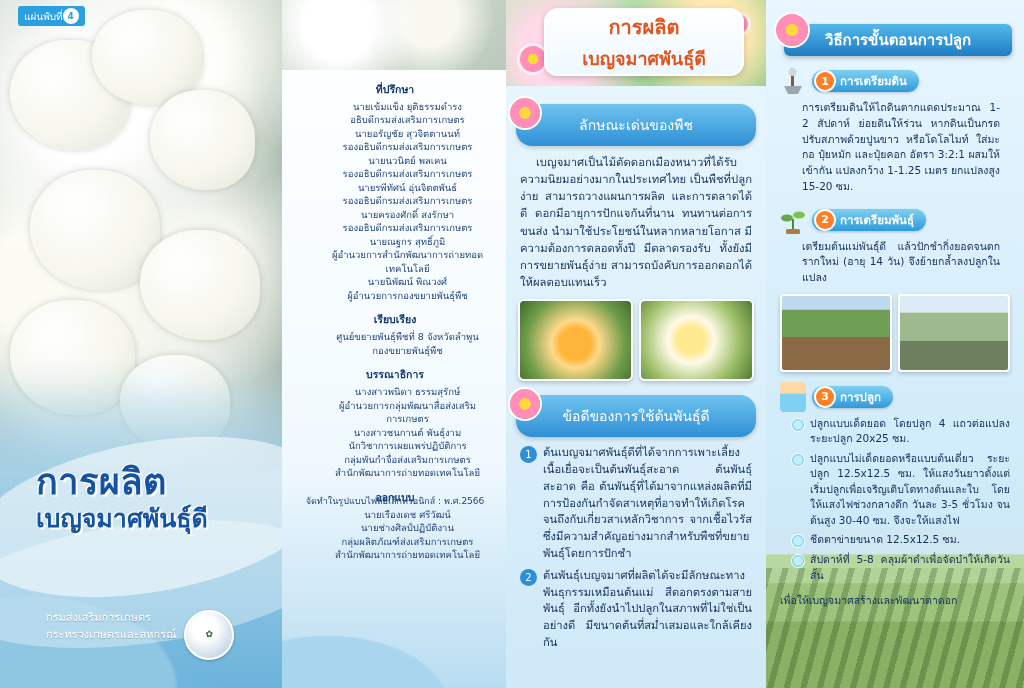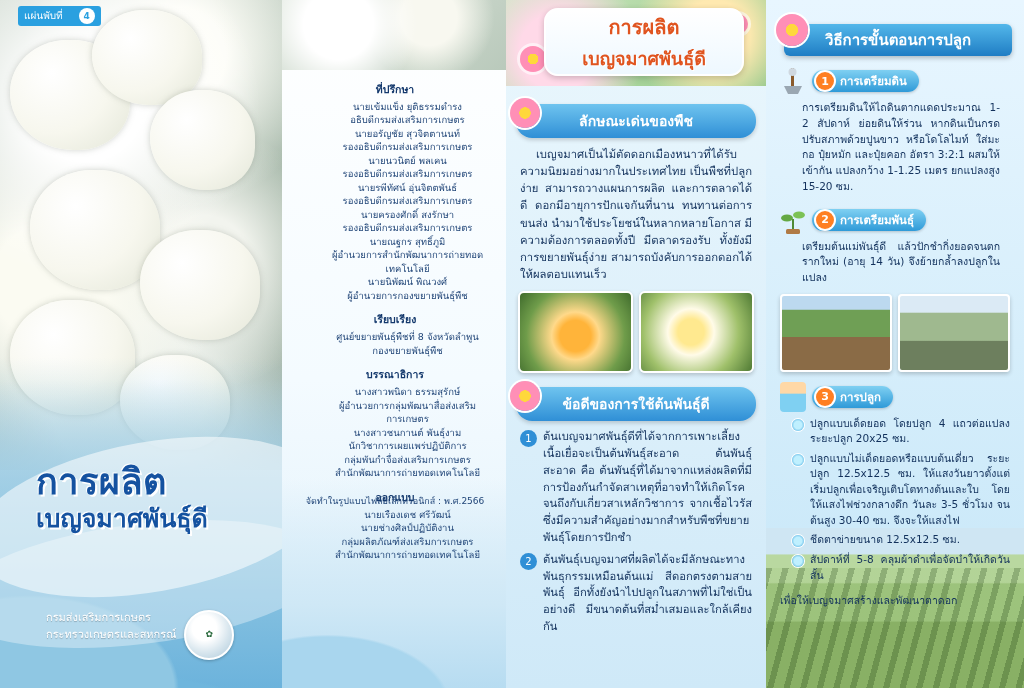--- a/index.html
+++ b/index.html
@@ -77,21 +77,21 @@
   .org-seal{
     width:46px;height:46px;border-radius:50%;
     background:radial-gradient(circle at 40% 35%,#ffffff 0 30%, #d8e6ee 60%, #a8c6d8 100%);
     border:2px solid #ffffff;
     display:flex;align-items:center;justify-content:center;
     color:#2a6a3d;font-size:9px;text-align:center;line-height:1.05;
     box-shadow:0 1px 3px rgba(0,0,0,.25);
   }
   .badge-topleft{
     position:absolute;left:18px;top:6px;z-index:9;
-    display:flex;align-items:flex-start;gap:16px;
+    display:flex;align-items:center;gap:0;
     background:#2aa0e0;color:#fff;border-radius:3px;padding:2px 6px;
     font-size:10px;
   }
   .badge-circle{
     width:16px;height:16px;border-radius:50%;background:#ffffff;
     color:#2aa0e0;font-size:9px;display:flex;align-items:center;justify-content:center;font-weight:bold;
   }
 
   
   .credits{
@@ -144,25 +144,25 @@
   }
   .title-banner .t1{font-size:20px;font-weight:bold;color:#e0541f;text-shadow:1px 1px 0 #fff;}
   .title-banner .t2{font-size:18px;font-weight:bold;color:#e0541f;text-shadow:1px 1px 0 #fff;margin-top:1px;}
   .flower-deco{
     position:absolute;width:26px;height:26px;border-radius:50%;
     background:radial-gradient(circle,#ffd83b 0 28%, #ff8fb6 30% 100%);
     box-shadow:0 0 0 3px rgba(255,255,255,.6);
   }
 
   .sec-head{
-    margin:0 10px;height:34px;border-radius:16px;
+    margin:0 10px;height:42px;border-radius:16px;
     background:linear-gradient(180deg,#6fc4ef 0%,#2f8fd6 100%);
     box-shadow:0 2px 4px rgba(0,0,0,.18);
     display:flex;align-items:center;justify-content:center;
-    color:#ffffff;font-size:14px;font-weight:bold;position:relative;
+    color:#ffffff;font-size:14px;font-weight:normal;position:relative;
   }
   .sec-head .hflower{
     position:absolute;left:-6px;top:-6px;width:30px;height:30px;border-radius:50%;
     background:radial-gradient(circle,#ffd83b 0 26%, #ff8fb6 28% 100%);
     box-shadow:0 0 0 2px #fff;
   }
   .body-text{
     padding:8px 14px 0;font-size:11.3px;line-height:1.52;color:#12315c;
     text-align:justify;text-indent:16px;
   }

